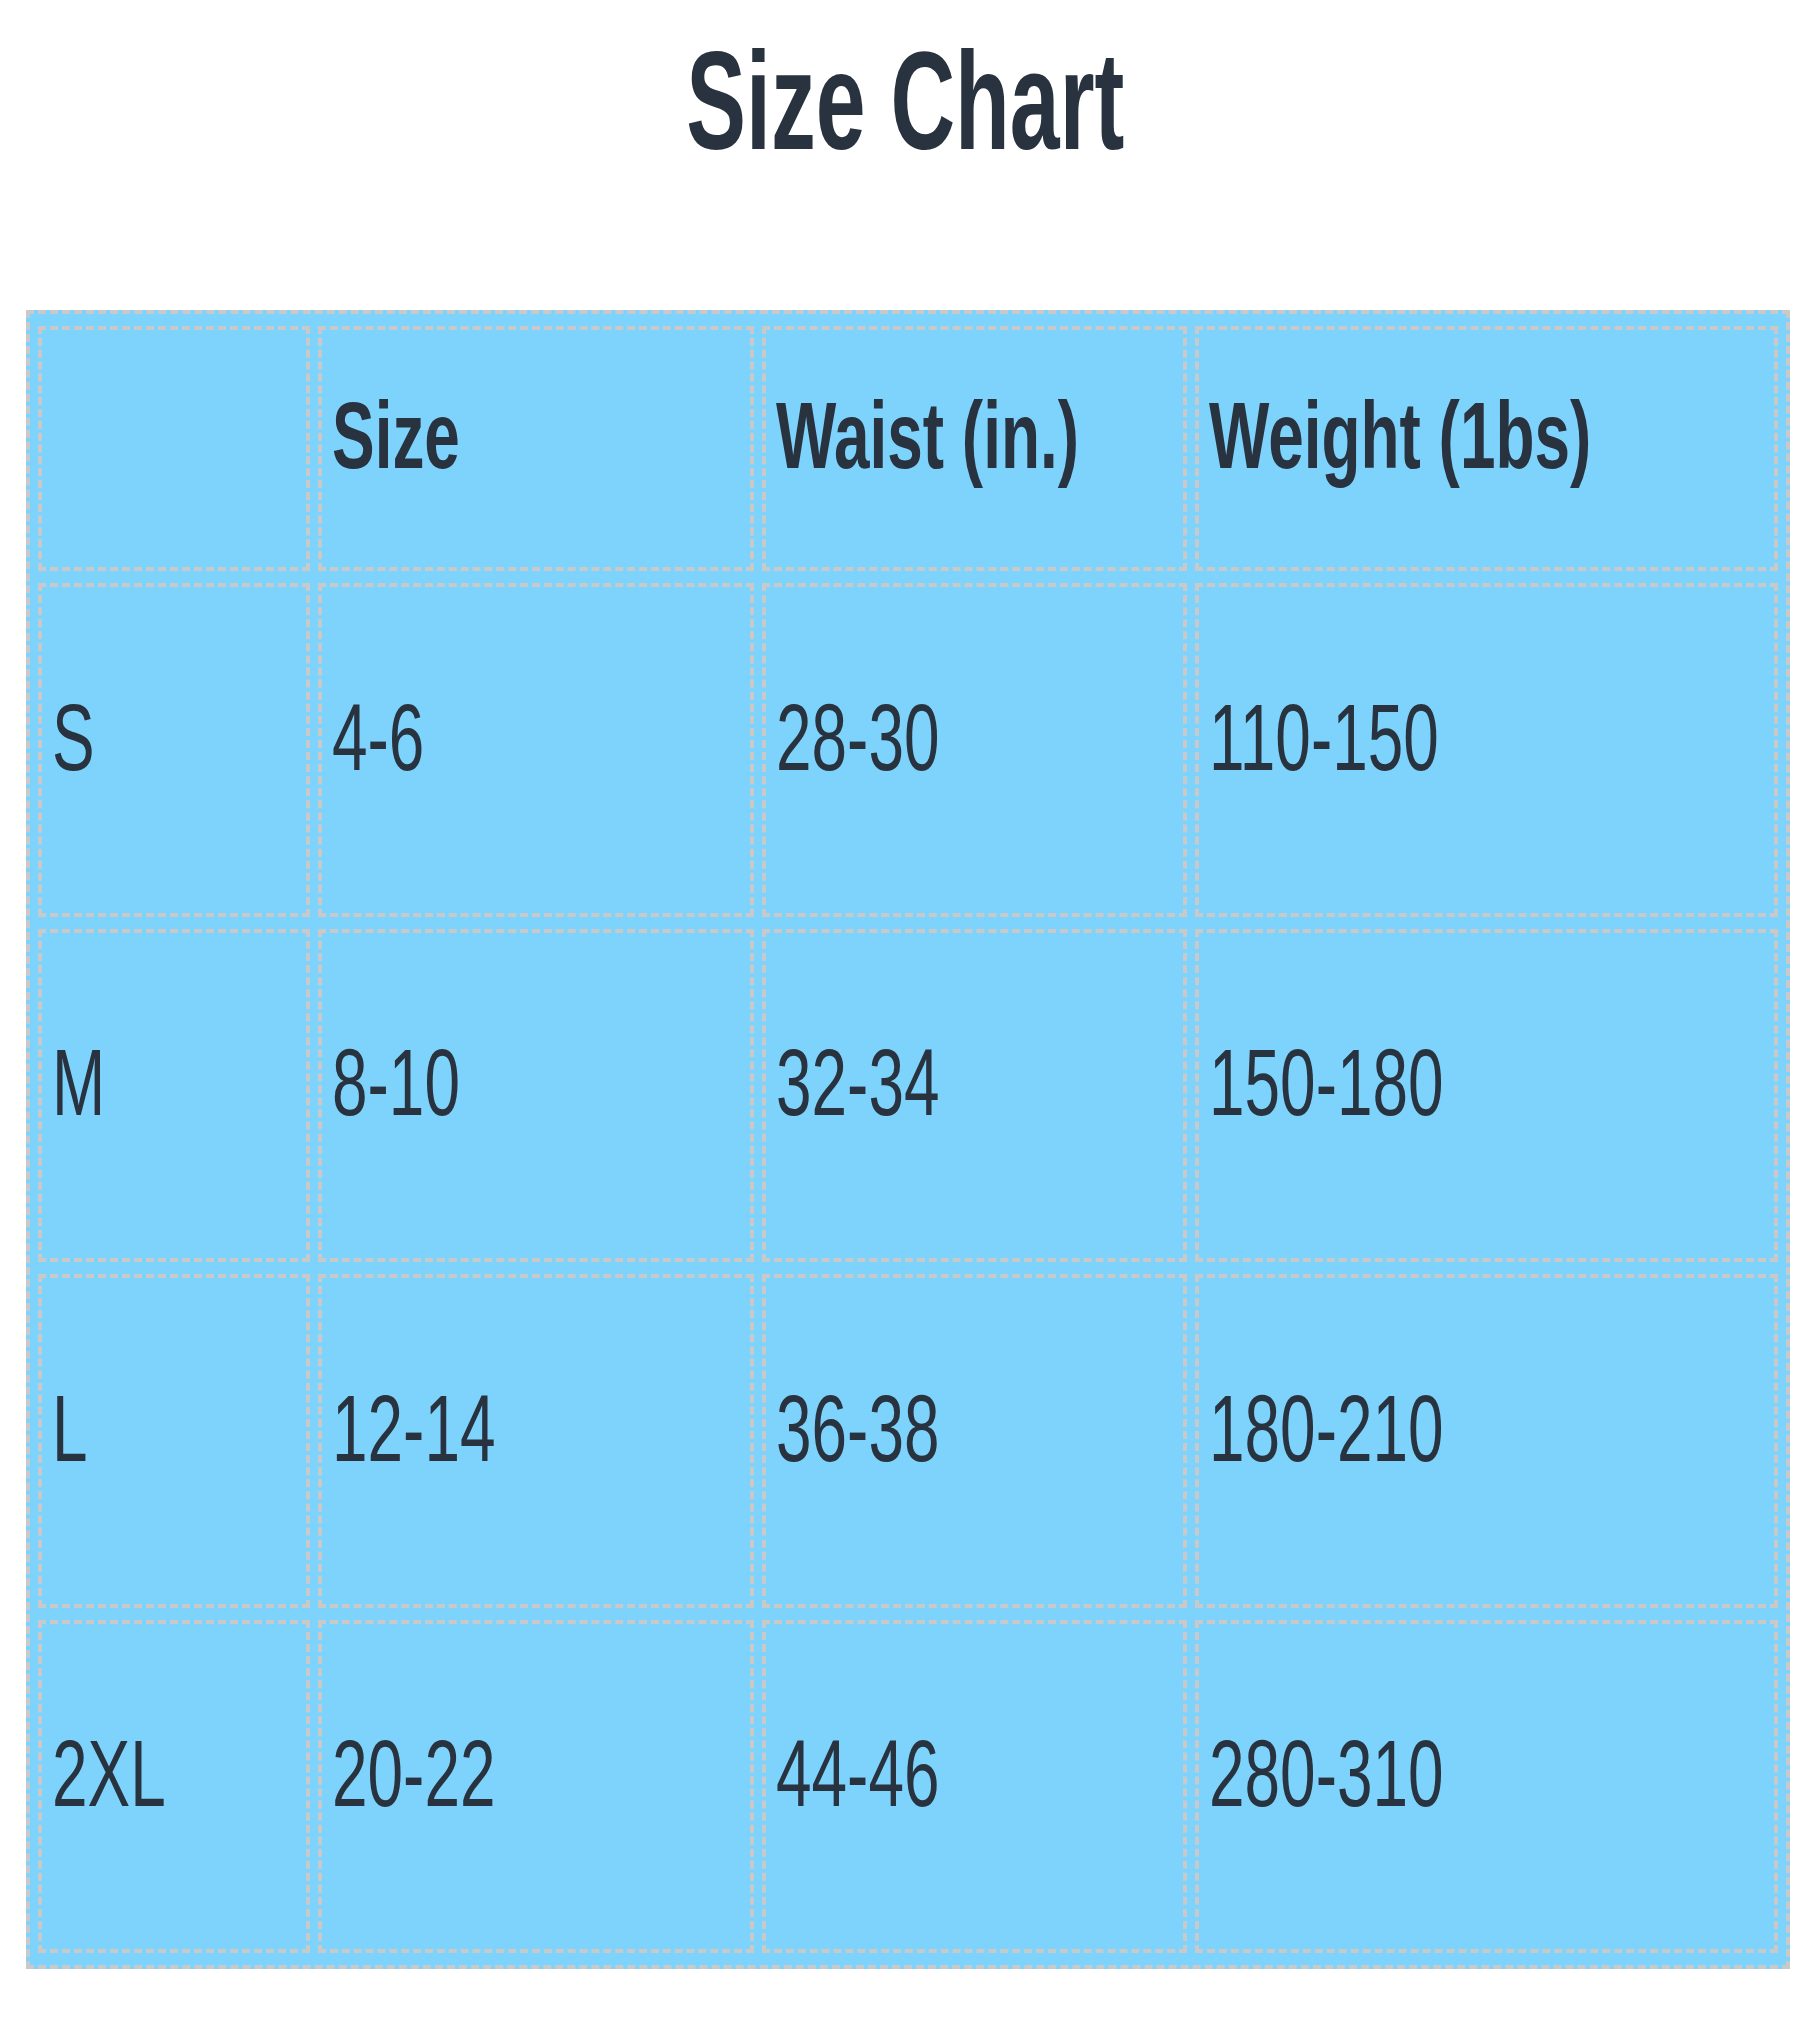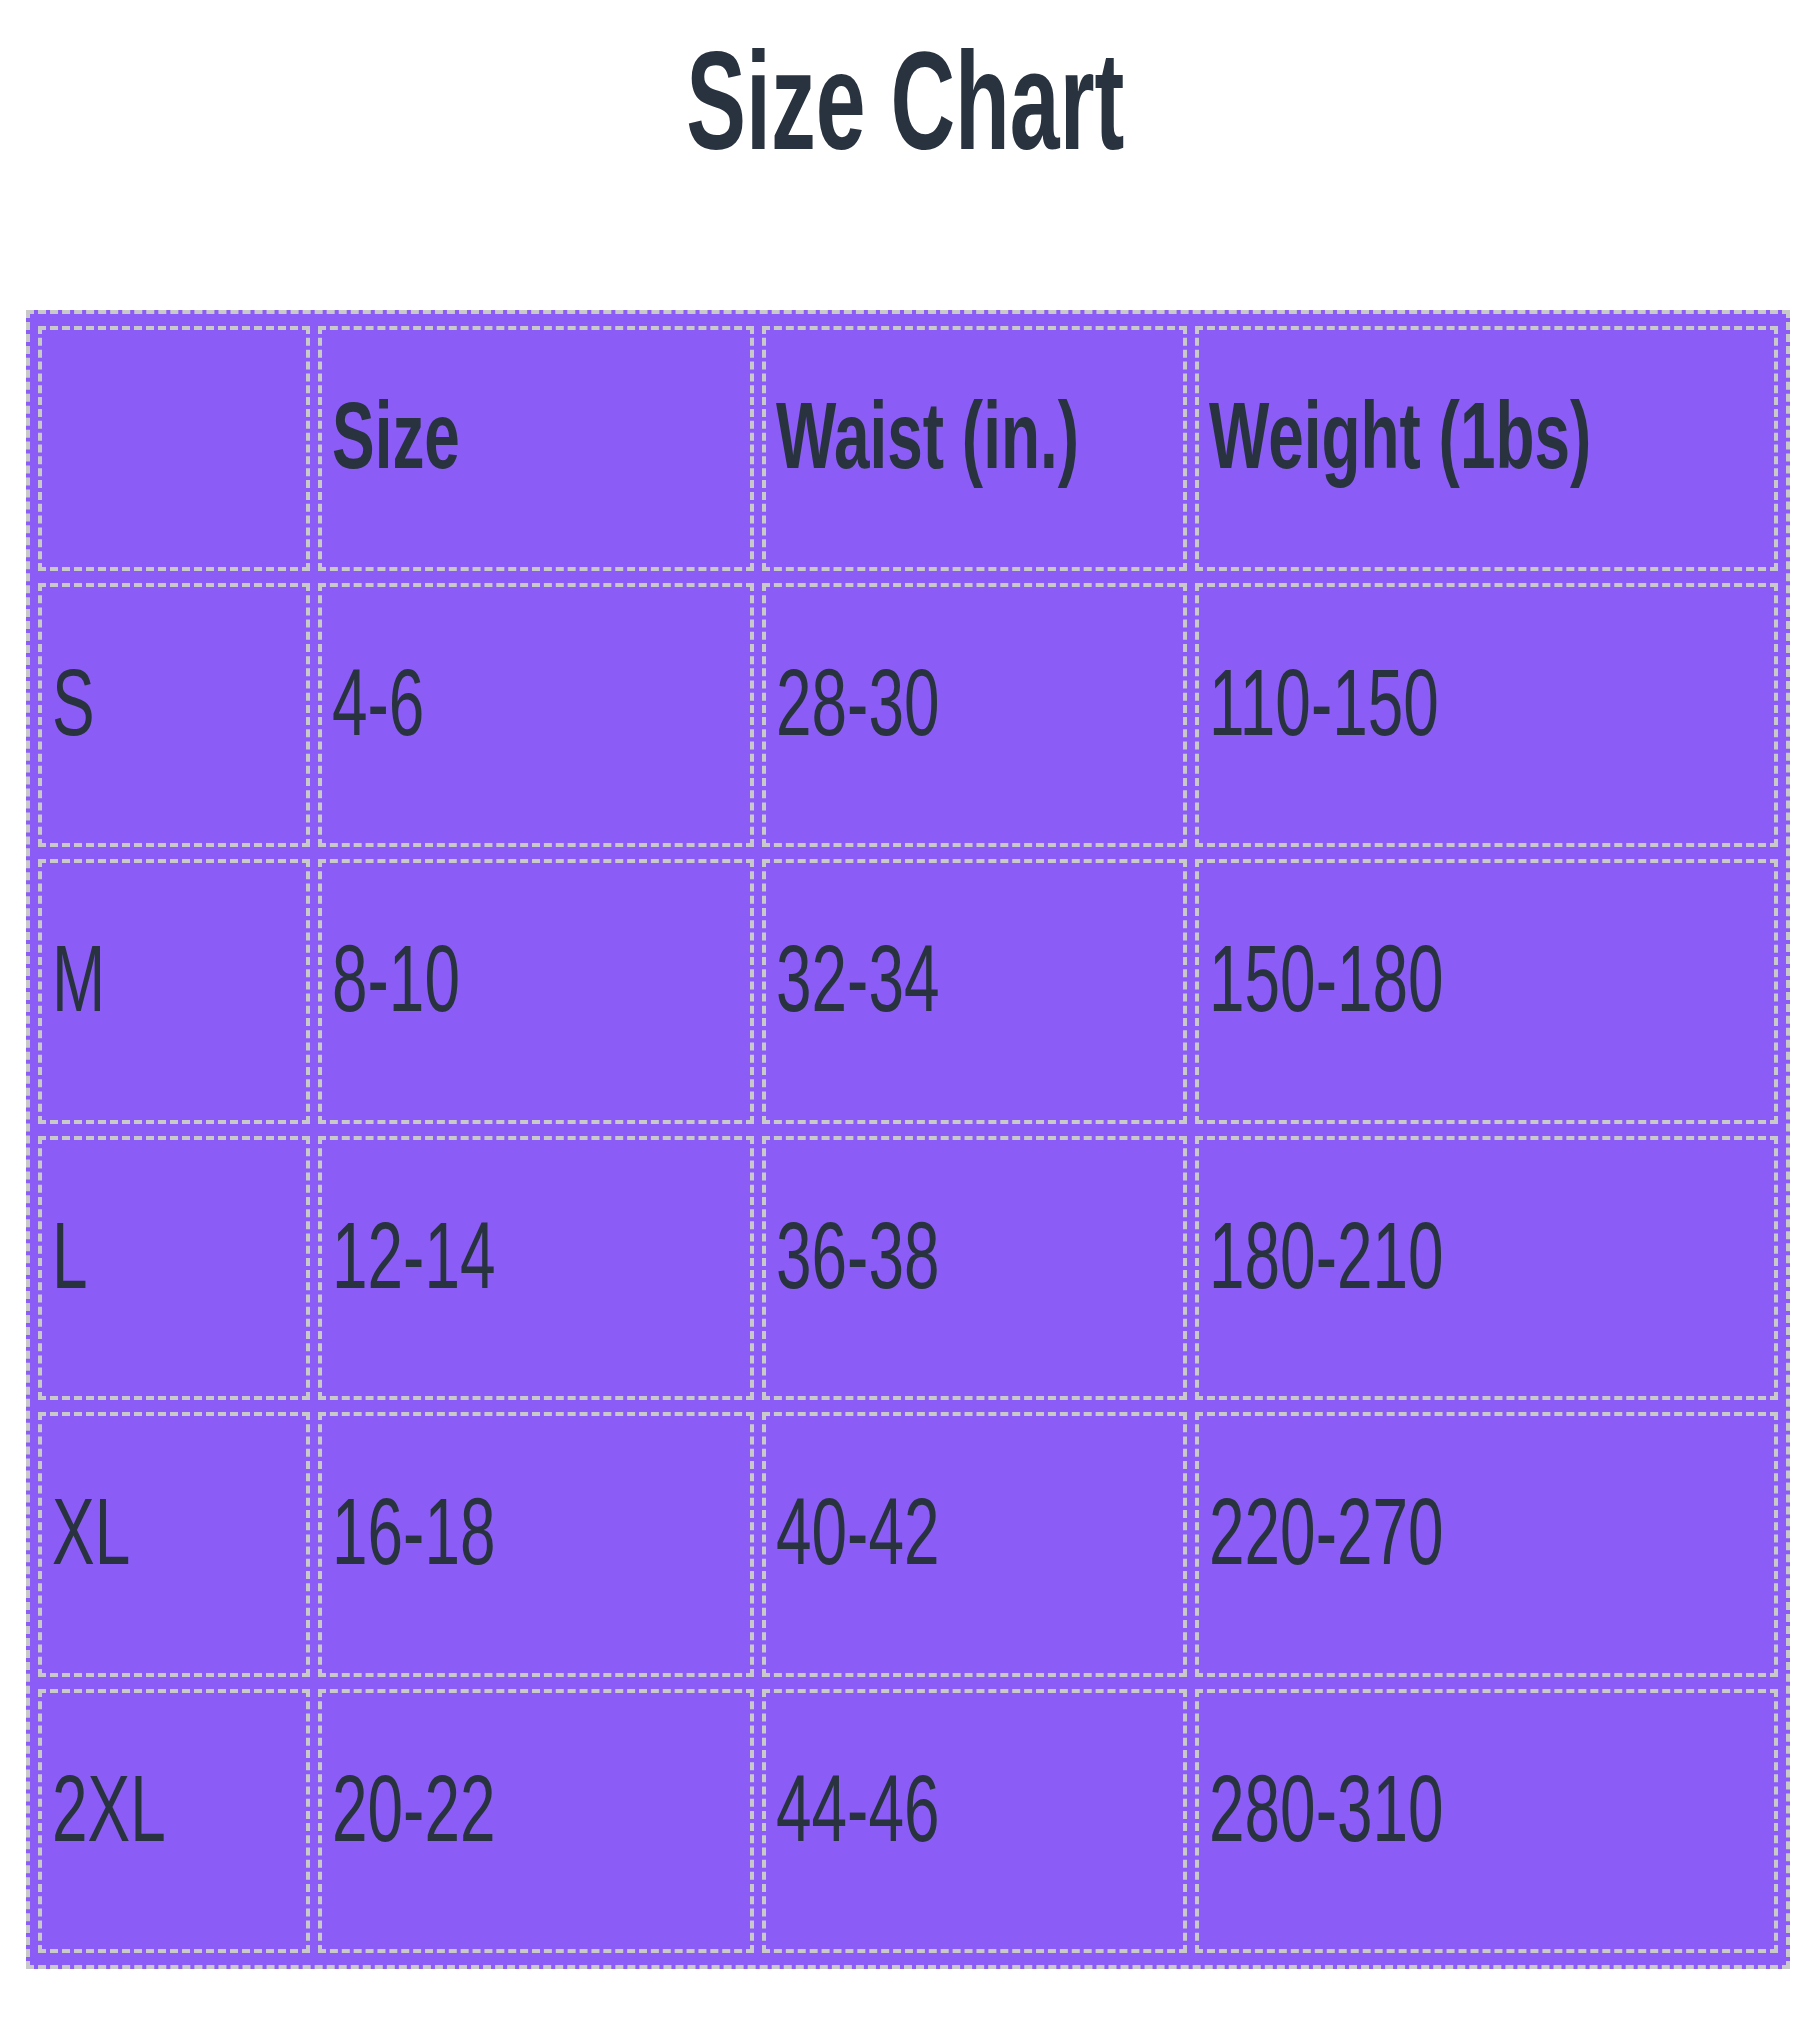--- a/index.html
+++ b/index.html
@@ -34,21 +34,21 @@
     white-space: nowrap;
   }
   .table-wrap {
     position: absolute;
     left: 26px;
     top: 310px;
     width: 1764px;
     height: 1659px;
     box-sizing: border-box;
     border: 4.1px dashed #c9c9c9;
-    background: #8b5cf6;
+    background: #7dd3fc;
   }
   table.size-chart {
     width: 100%;
     height: 100%;
     border-collapse: separate;
     border-spacing: 8.2px 12.3px;
     table-layout: fixed;
   }
   .size-chart th,
   .size-chart td {
@@ -110,26 +110,20 @@
         <td><span class="cell-text">32-34</span></td>
         <td><span class="cell-text">150-180</span></td>
       </tr>
       <tr>
         <td><span class="cell-text">L</span></td>
         <td><span class="cell-text">12-14</span></td>
         <td><span class="cell-text">36-38</span></td>
         <td><span class="cell-text">180-210</span></td>
       </tr>
       <tr>
-        <td><span class="cell-text">XL</span></td>
-        <td><span class="cell-text">16-18</span></td>
-        <td><span class="cell-text">40-42</span></td>
-        <td><span class="cell-text">220-270</span></td>
-      </tr>
-      <tr>
         <td><span class="cell-text">2XL</span></td>
         <td><span class="cell-text">20-22</span></td>
         <td><span class="cell-text">44-46</span></td>
         <td><span class="cell-text">280-310</span></td>
       </tr>
     </tbody>
   </table>
 </div>
 
 

